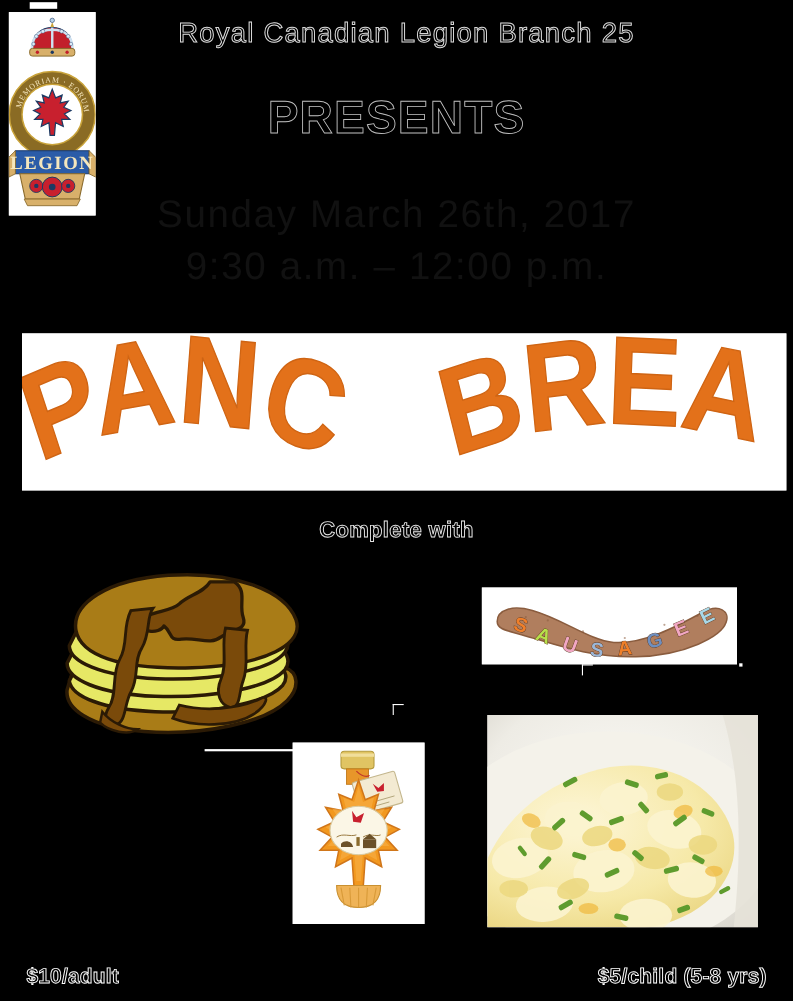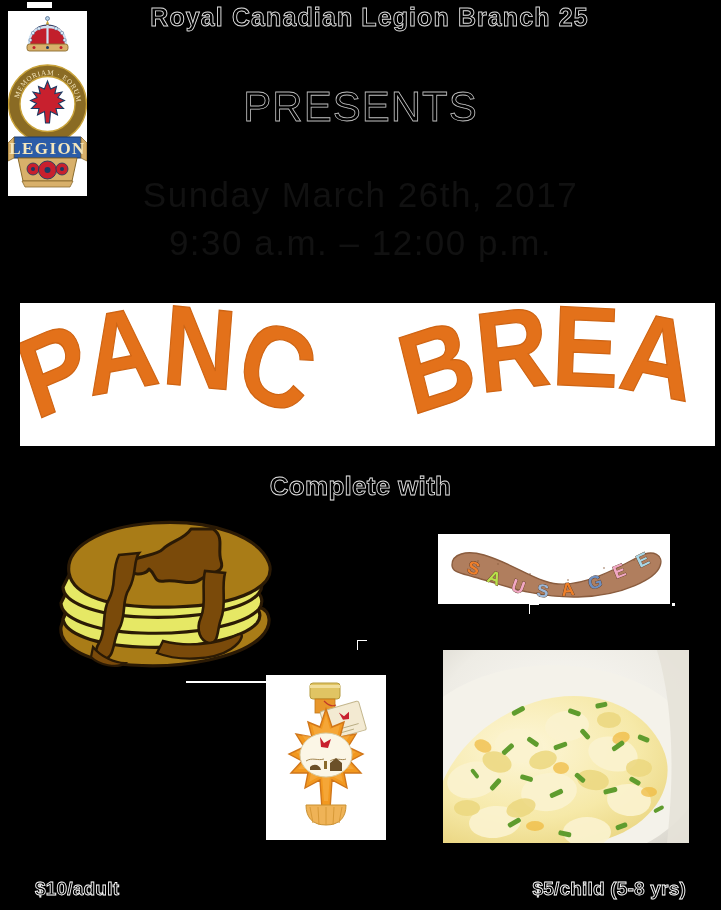--- a/index.html
+++ b/index.html
@@ -41,31 +41,31 @@
     left: 0;
     width: 721px;
     text-align: center;
     color: #000000;
     white-space: nowrap;
     -webkit-text-stroke: 0.9px #d8d8d8;
     text-shadow: 0 0 0.4px #c8c8c8;
     user-select: none;
   }
   #branch-line {
-    top: 3px;
+    top: 16px;
     font-size: 25px;
-    font-weight: 700;
+    font-weight: 400;
     letter-spacing: 1.1px;
     padding-left: 18px;
     box-sizing: border-box;
   }
   #presents-line {
     top: 83px;
     font-size: 42px;
-    font-weight: 400;
+    font-weight: 700;
     letter-spacing: 1px;
     -webkit-text-stroke: 0.8px #b9b9b9;
   }
 
   
   .date-line {
     position: absolute;
     left: 0;
     width: 721px;
     text-align: center;
@@ -92,21 +92,21 @@
   #banner-svg { display: block; }
 
   
   #complete-with {
     position: absolute;
     left: 0;
     top: 471px;
     width: 721px;
     text-align: center;
     color: #000000;
-    font-size: 26px;
+    font-size: 20px;
     font-weight: 700;
     letter-spacing: 0.3px;
     -webkit-text-stroke: 0.85px #e4e4e4;
     user-select: none;
   }
 
   
   #pancakes-img {
     position: absolute;
     left: 45px;
@@ -161,21 +161,21 @@
   }
 
   
   #price-row {
     position: absolute;
     left: 0;
     top: 878px;
     width: 721px;
     display: flex;
     justify-content: space-between;
-    padding: 0 35px;
+    padding: 0 24px;
     box-sizing: border-box;
     align-items: baseline;
   }
   .price-item {
     color: #000000;
     font-size: 19px;
     font-weight: 700;
     letter-spacing: 0.2px;
     white-space: nowrap;
     -webkit-text-stroke: 0.85px #ffffff;

